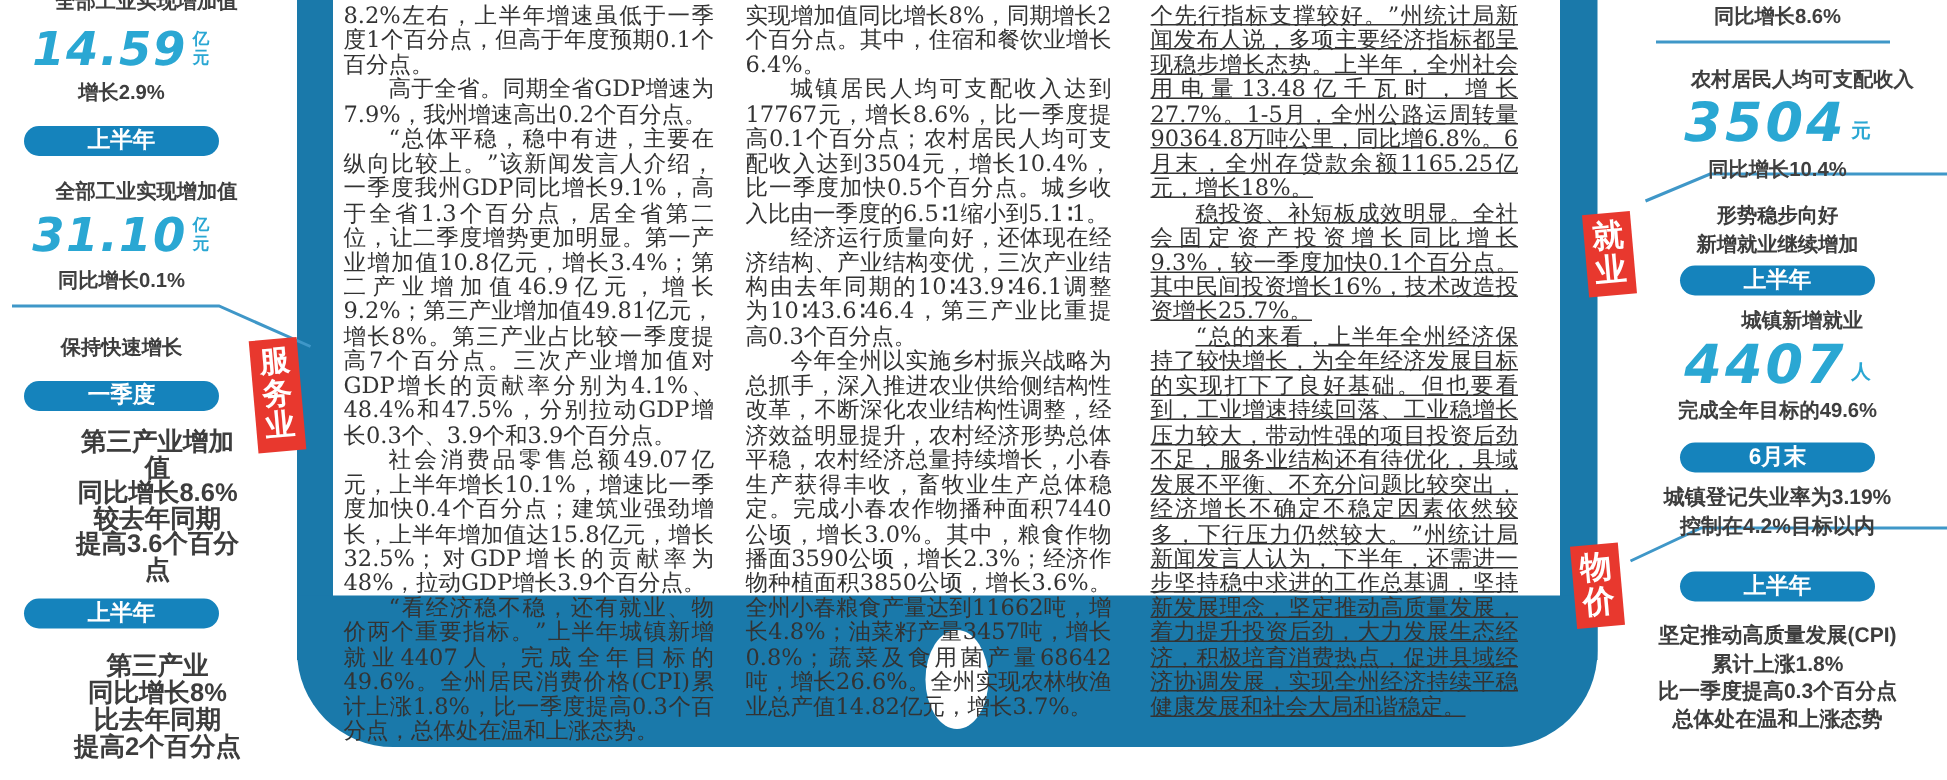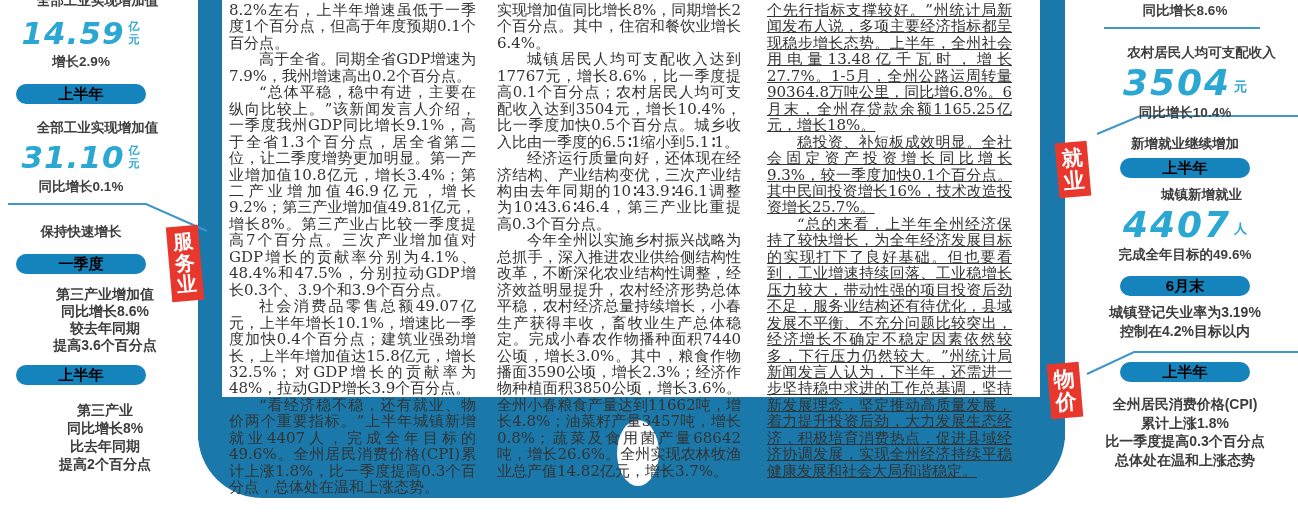--- a/index.html
+++ b/index.html
@@ -42,24 +42,24 @@
   .cut-label{height:9px;overflow:hidden;}
   .cut-label span{display:block;margin-top:-8px;}
   .stat-label{font-size:13.5px;font-weight:bold;color:#3f3f3f;padding-left:33px;}
   .stat-sub{font-size:13.5px;font-weight:bold;color:#3f3f3f;}
   .stat-number{display:flex;justify-content:center;align-items:center;color:#2aa7d3;}
   .digits{font-weight:bold;font-style:italic;font-size:31px;letter-spacing:1px;font-family:"DejaVu Sans",sans-serif;}
   .digits-lg{font-size:36px;letter-spacing:2px;}
   .unit-stacked{display:inline-block;width:13px;font-size:11px;line-height:1.15;word-break:break-all;font-weight:bold;margin-left:3px;}
   .unit-base{font-size:13px;font-weight:bold;align-self:flex-end;margin:0 0 7px 3px;}
   .pill{
-    background:#1583bc;color:#000000;font-weight:bold;font-size:15px;
+    background:#1583bc;color:#ffffff;font-weight:bold;font-size:15px;
     width:130px;height:20px;line-height:20px;border-radius:11px;margin:0 auto;
   }
-  .rail-lines{font-size:14px;font-weight:bold;line-height:17px;padding-left:48px;}
+  .rail-lines{font-size:17px;font-weight:bold;line-height:17px;padding-left:48px;}
   .rail-lines-wide{font-size:14px;font-weight:bold;line-height:18.5px;}
   .headline{font-size:13.5px;font-weight:bold;line-height:19px;}
   
   .l-num1{margin-top:6px;}  .l-sub1{margin-top:2px;}
   .l-pill1{margin-top:13px;} .l-label2{margin-top:15px;}
   .l-num2{margin-top:2px;}  .l-sub2{margin-top:3px;}
   .l-head{margin-top:26px;} .l-pill2{margin-top:13px;}
   .l-lines1{margin-top:12px;} .l-pill3{margin-top:11px;}
   .l-lines2{margin-top:16px;line-height:18px;}
   
@@ -143,34 +143,35 @@
 
 <div class="rail rail-right">
   <div class="stat-sub r-sub0">同比增长8.6%</div>
   <div class="stat-label r-label1">农村居民人均可支配收入</div>
   <div class="stat-number">
     <span class="digits digits-lg">3504</span>
     <span class="unit-base">元</span>
   </div>
   <div class="stat-sub r-sub1">同比增长10.4%</div>
   <div class="headline r-head">
+    <div>形势稳步向好</div>
     <div>新增就业继续增加</div>
   </div>
   <div class="pill r-pill1">上半年</div>
   <div class="stat-label r-label2">城镇新增就业</div>
   <div class="stat-number">
     <span class="digits digits-lg">4407</span>
     <span class="unit-base">人</span>
   </div>
   <div class="stat-sub r-sub2">完成全年目标的49.6%</div>
   <div class="pill r-pill2">6月末</div>
   <div class="rail-lines-wide r-lines1">
     <div>城镇登记失业率为3.19%</div>
     <div>控制在4.2%目标以内</div>
   </div>
   <div class="pill r-pill3">上半年</div>
   <div class="rail-lines-wide r-lines2">
-    <div>全州居民消费价格(CPI)</div>
+    <div>坚定推动高质量发展(CPI)</div>
     <div>累计上涨1.8%</div>
     <div>比一季度提高0.3个百分点</div>
     <div>总体处在温和上涨态势</div>
   </div>
 </div>
 
 </body></html>

